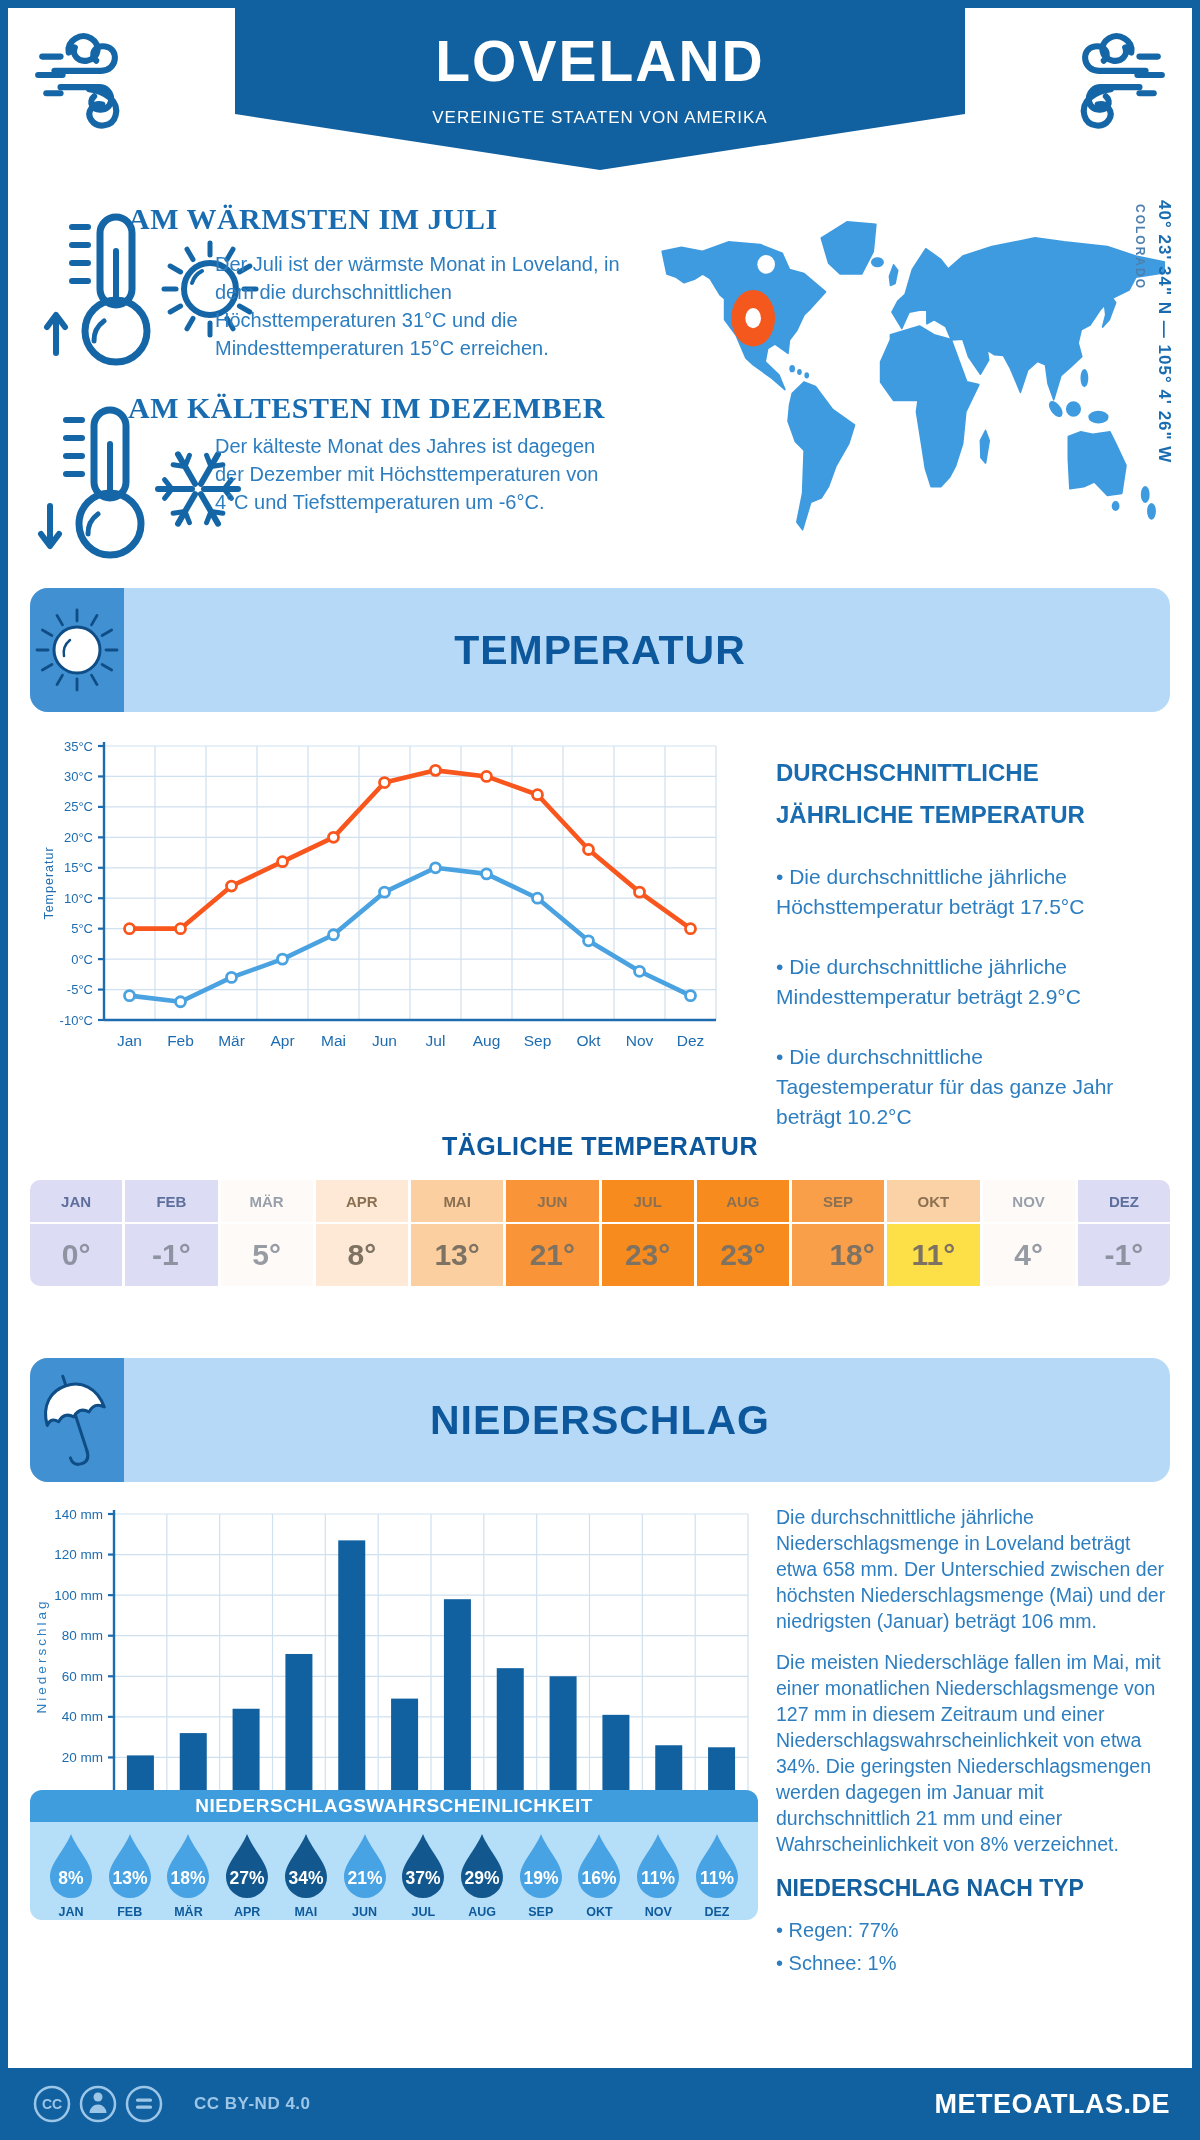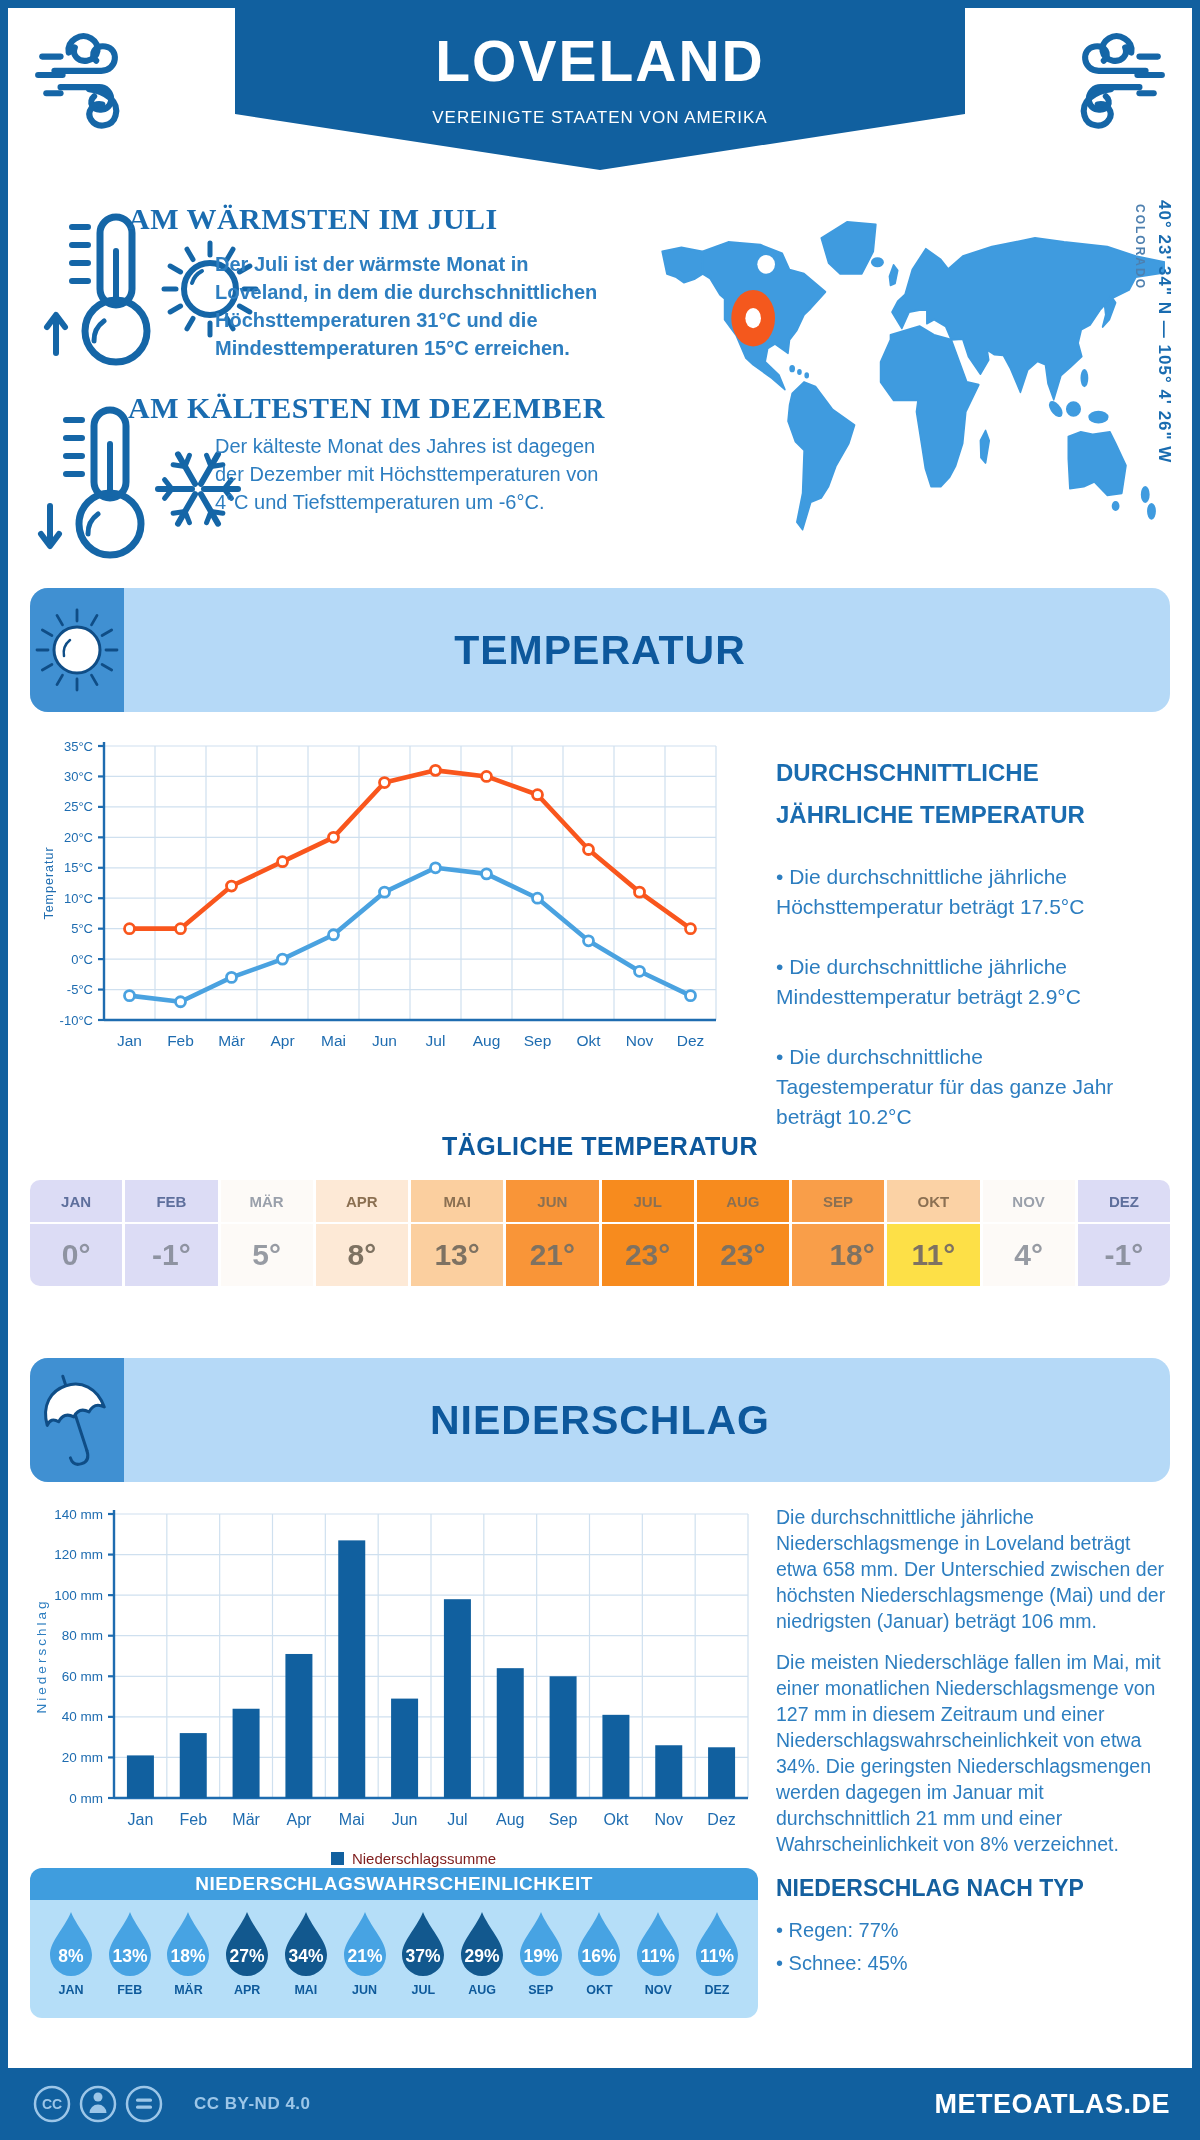--- a/index.html
+++ b/index.html
@@ -18,21 +18,21 @@
   #banner-title{left:227px; top:20px; width:730px; text-align:center;
     color:#fff; font-size:57px; font-weight:bold; letter-spacing:2px;}
   #banner-sub{left:227px; top:100px; width:730px; text-align:center;
     color:#fff; font-size:17px; font-weight:500; letter-spacing:1px;}
 
   
   .intro-head{color:#1a6cb0; font-size:30px; font-weight:bold; letter-spacing:.5px;font-family:Liberation Serif, serif;}
   #warm-head{left:120px; top:194px;}
   #cold-head{left:120px; top:383px;}
   .intro-text{color:#2d7ec0; font-size:20px; line-height:28px; width:405px;}
-  #warm-text{left:207px; top:242px;font-weight:bold;}
+  #warm-text{left:207px; top:242px;}
   #cold-text{left:207px; top:424px;}
   #warm-icon{left:34px; top:203px;}
   #cold-icon{left:28px; top:386px;}
 
   #world-map{left:637px; top:187px;}
   #geo-block{right:18px; top:192px; height:310px; display:flex; flex-direction:row; gap:7px;}
   #geo-block span{writing-mode:vertical-rl;}
   #geo-region{color:#4d7fae; font-size:12px; font-weight:600; letter-spacing:2px; padding-top:4px;}
   #geo-coords{color:#1a6cb0; font-size:17px; font-weight:bold; letter-spacing:1px;}
 
@@ -77,21 +77,21 @@
     font-size:30px; font-weight:bold;}
   .tone-cool .cell-month{color:#5e6f9c;} .tone-cool .cell-value{color:#8e93a1;}
   .tone-neutral .cell-month{color:#9aa0ab;} .tone-neutral .cell-value{color:#979ba3;}
   .tone-warm .cell-month{color:#8b7052;} .tone-warm .cell-value{color:#7e7262;}
   .cell:first-child .cell-month{border-top-left-radius:10px;}
   .cell:first-child .cell-value{border-bottom-left-radius:10px;}
   .cell:last-child .cell-month{border-top-right-radius:10px;}
   .cell:last-child .cell-value{border-bottom-right-radius:10px;}
 
   
-  #prob-panel{left:22px; top:1860px; width:728px; height:150px; border-radius:12px; overflow:hidden;}
+  #prob-panel{left:22px; top:1782px; width:728px; height:130px; border-radius:12px; overflow:hidden;}
   #prob-header{height:32px; background:#3f9dde; display:flex; align-items:center; justify-content:center;
     color:#fff; font-size:19px; font-weight:bold; letter-spacing:.5px;}
   #prob-body{height:118px; background:#b5def8; display:flex; justify-content:space-between;
     padding:10px 14px 0 14px; box-sizing:border-box;}
   .droplet{width:54px; display:flex; flex-direction:column; align-items:center;}
   .droplet .d-month{margin-top:3px; font-size:12.5px; font-weight:bold; color:#0e5a9b;}
 
   
   #footer{left:-8px; bottom:-8px; width:1200px; height:72px; background:#11609f;
     display:flex; align-items:center; justify-content:space-between; padding:0 30px; box-sizing:border-box;}
@@ -507,21 +507,21 @@
       <span class="swatch-square"></span>
       <span>Niederschlagssumme</span>
     </div>
   </div>
 
   <div id="precip-col" class="abs">
     <p>Die durchschnittliche jährliche Niederschlagsmenge in Loveland beträgt etwa 658 mm. Der Unterschied zwischen der höchsten Niederschlagsmenge (Mai) und der niedrigsten (Januar) beträgt 106 mm.</p>
     <p>Die meisten Niederschläge fallen im Mai, mit einer monatlichen Niederschlagsmenge von 127 mm in diesem Zeitraum und einer Niederschlagswahrscheinlichkeit von etwa 34%. Die geringsten Niederschlagsmengen werden dagegen im Januar mit durchschnittlich 21 mm und einer Wahrscheinlichkeit von 8% verzeichnet.</p>
     <h3>NIEDERSCHLAG NACH TYP</h3>
     <div class="type-line">• Regen: 77%</div>
-    <div class="type-line">• Schnee: 45%</div>
+    <div class="type-line">• Schnee: 1%</div>
   </div>
 
   <div id="prob-panel" class="abs">
     <div id="prob-header">NIEDERSCHLAGSWAHRSCHEINLICHKEIT</div>
     <div id="prob-body">
         <div class="droplet">
           <svg width="52" height="70" viewBox="0 0 52 70">
             <path d="M26,2 C19,19 5,31 5,45 a21,21 0 0 0 42,0 C47,31 33,19 26,2 Z" fill="#47a3e3"></path>
             <text x="26" y="52" text-anchor="middle" font-size="17.5" font-weight="bold" fill="#ffffff">8%</text>
           </svg>

